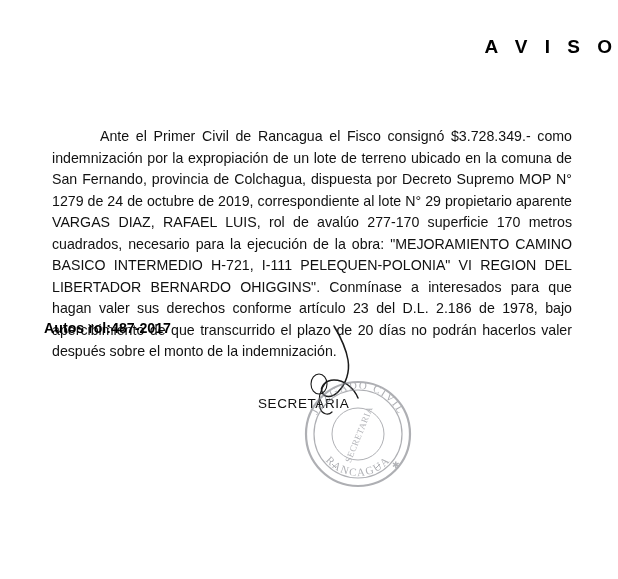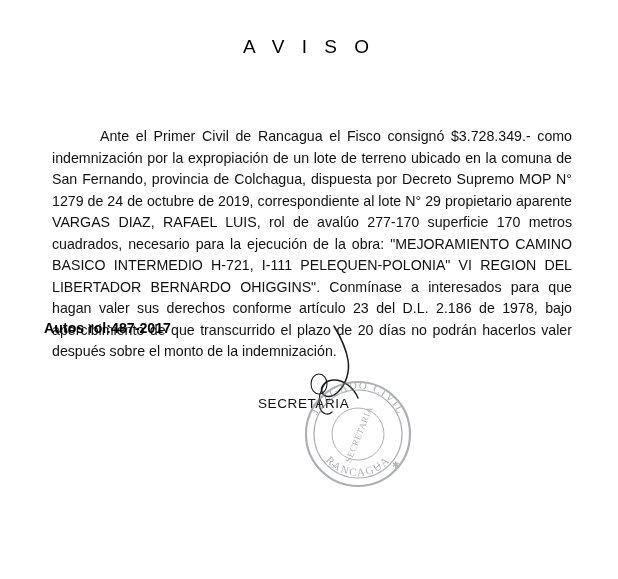--- a/index.html
+++ b/index.html
@@ -18,23 +18,23 @@
   .page {
     position: relative;
     width: 618px;
     height: 579px;
   }
   .title {
     position: absolute;
     top: 36px;
     left: 0;
     width: 618px;
-    text-align: center;
+    text-align: right;
     font-size: 19px;
-    font-weight: normal;
+    font-weight: bold;
     letter-spacing: 6px;
     color: #000;
   }
   .body-text {
     position: absolute;
     top: 118px;
     left: 44px;
     width: 536px;
     font-size: 14.2px;
     line-height: 21.5px;

